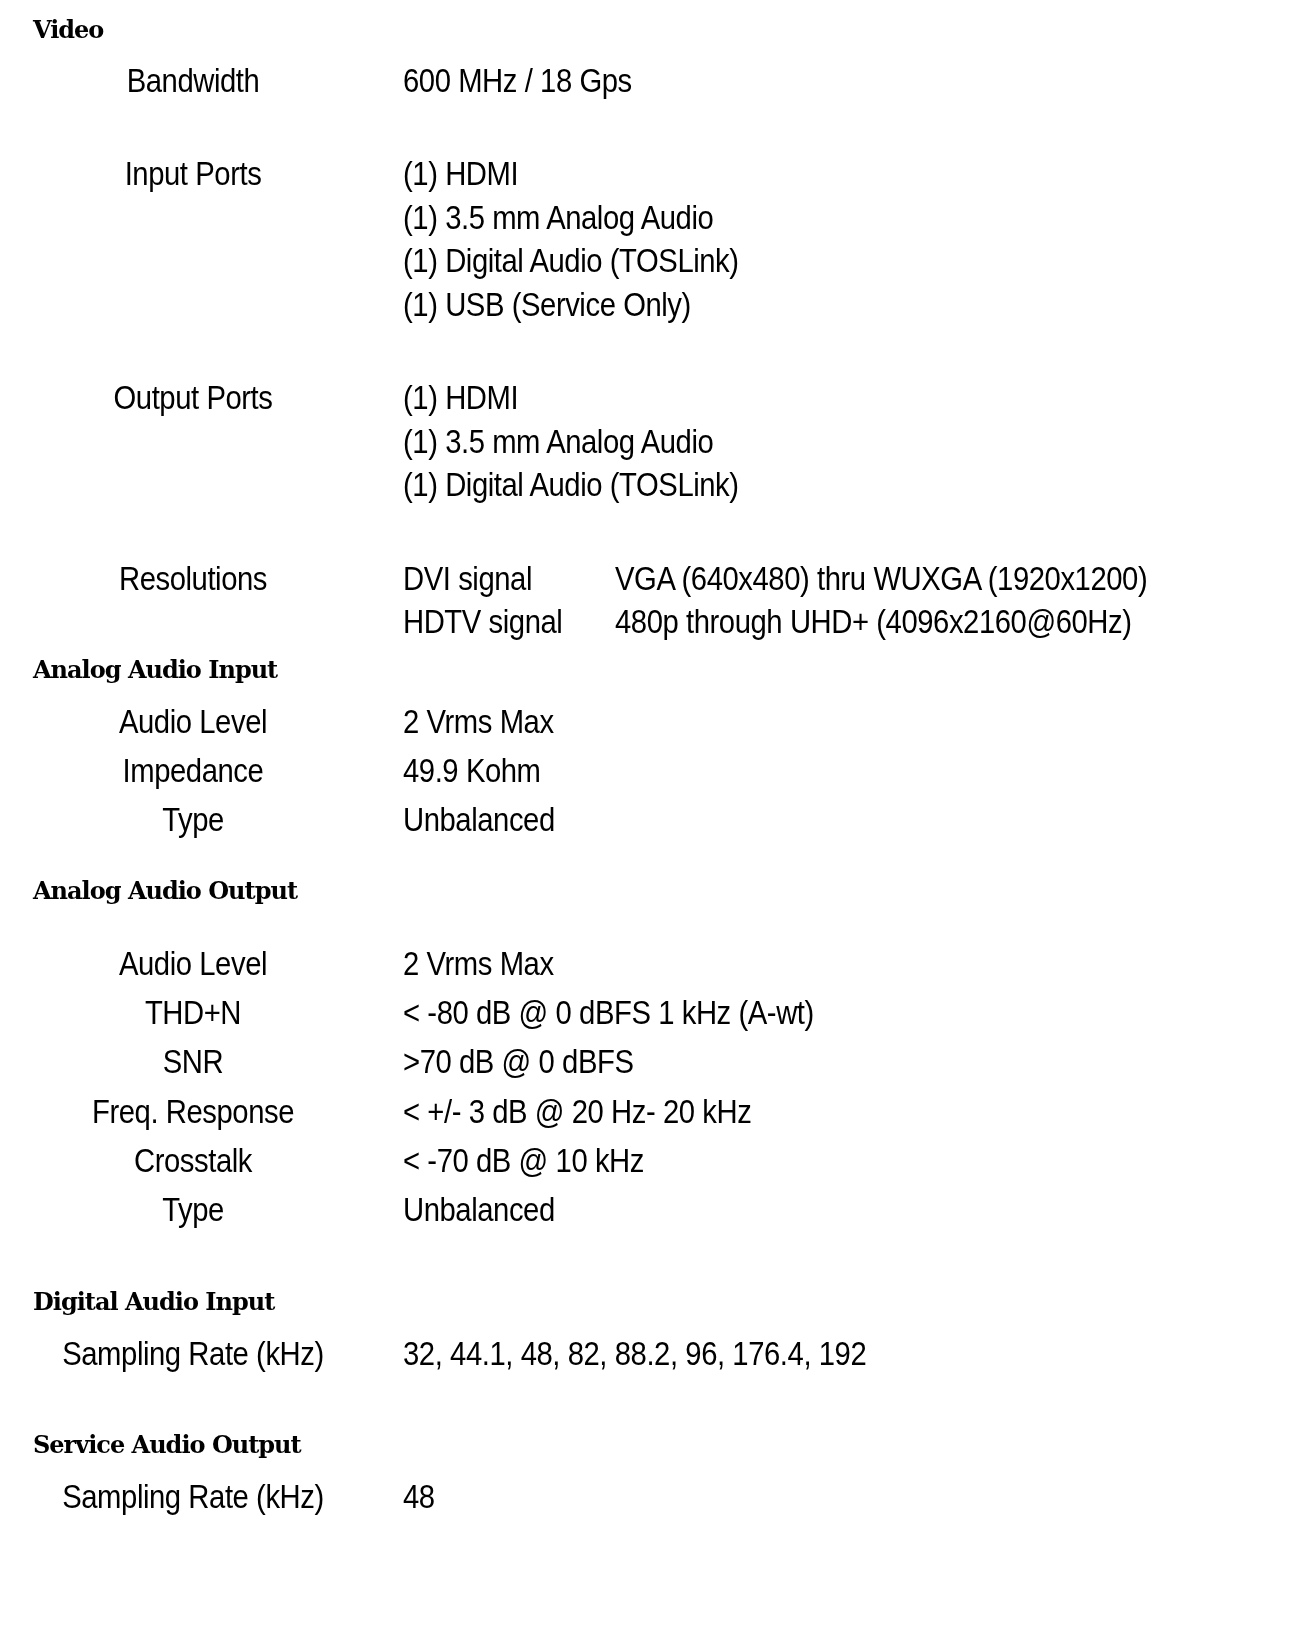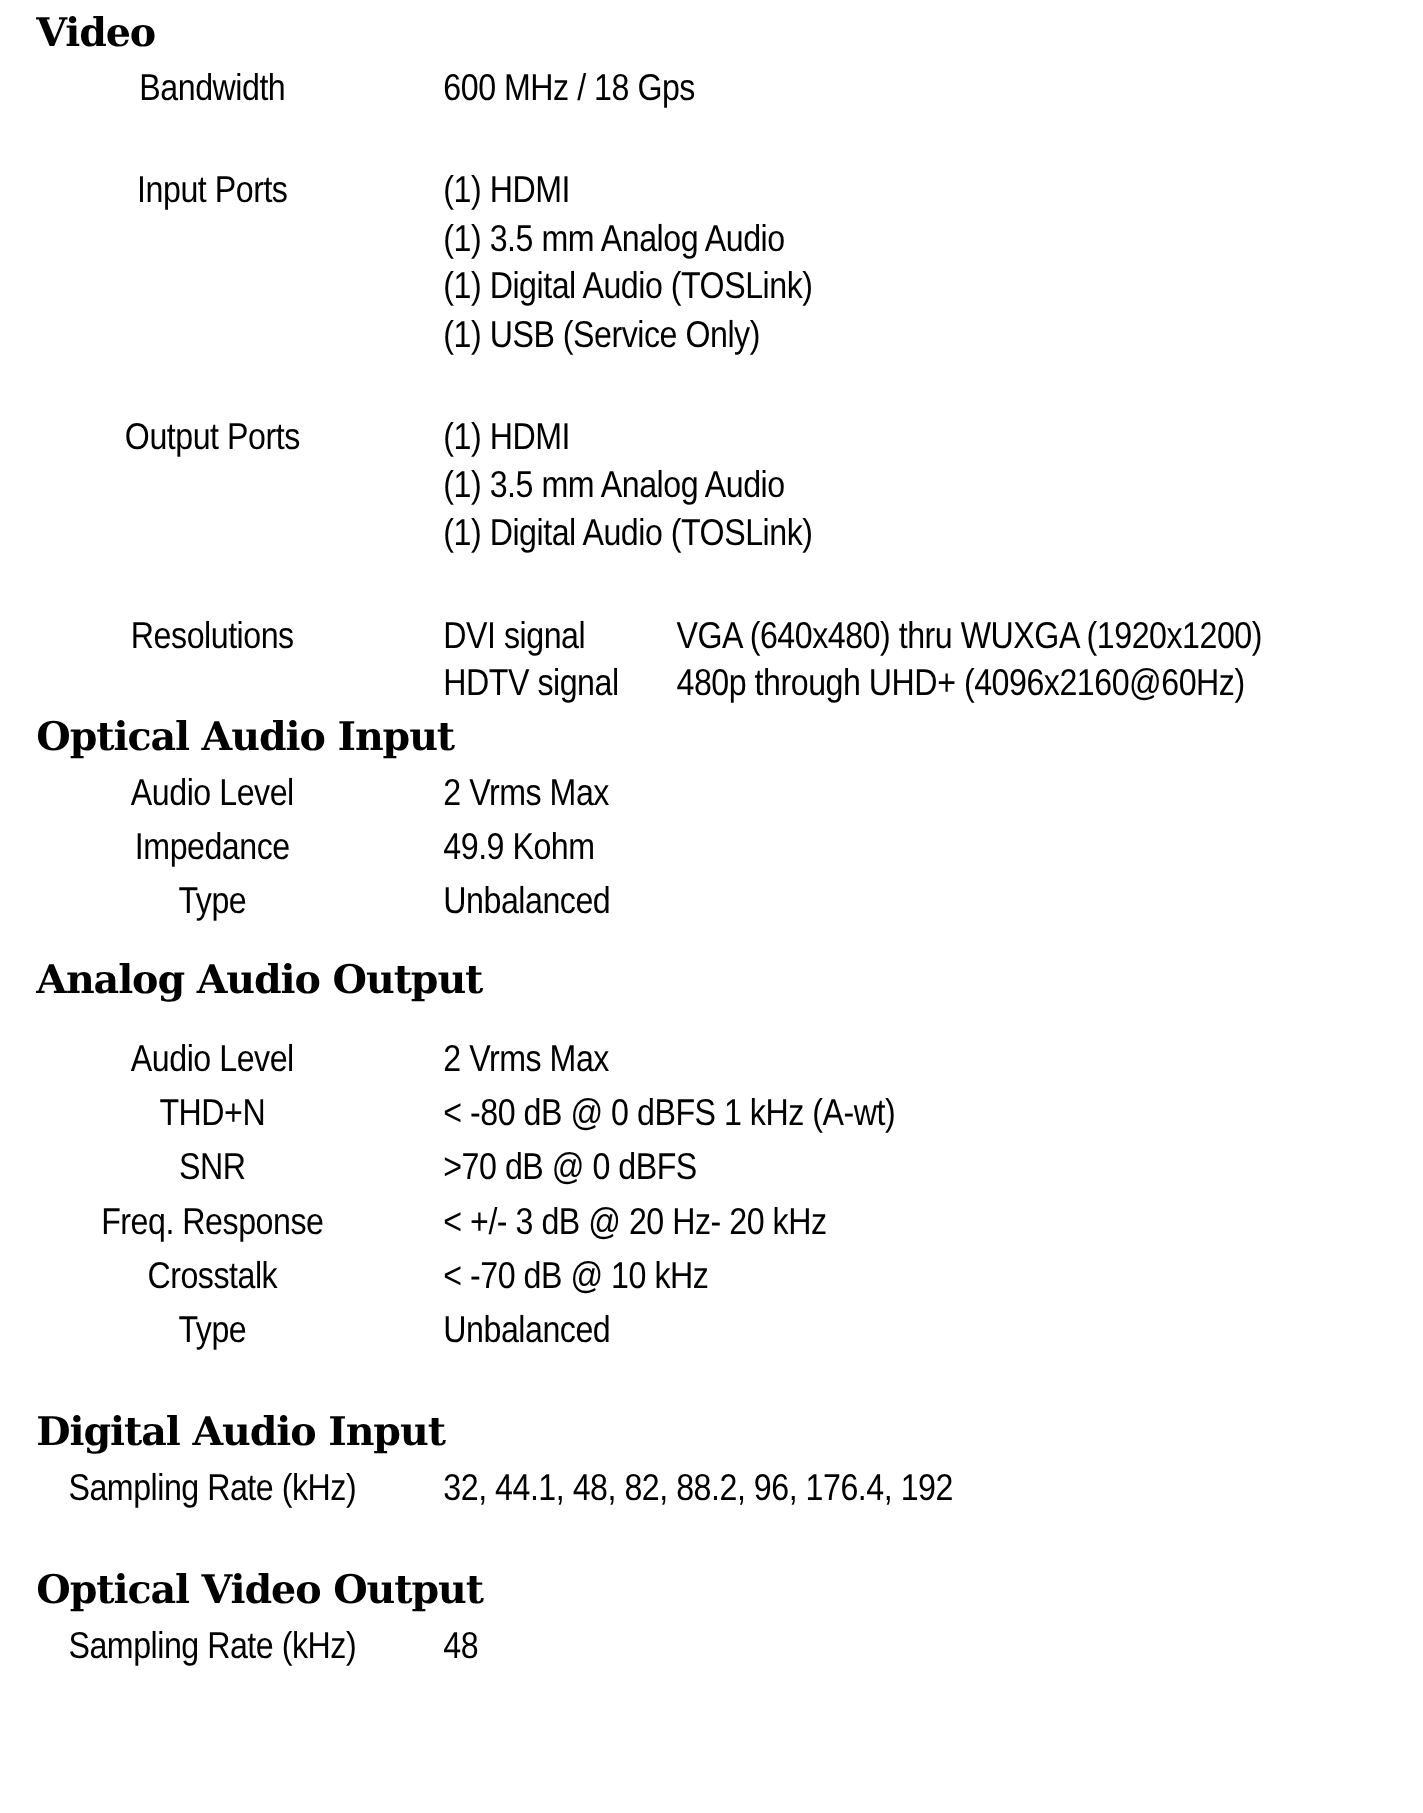--- a/index.html
+++ b/index.html
@@ -1,17 +1,17 @@
 <!DOCTYPE html>
 <html><head>
 <meta charset="utf-8">
 <style>
   html, body { margin: 0; padding: 0; background: #ffffff; }
   body { width: 1294px; height: 1648px; position: relative; overflow: hidden; color: #000; }
-  .h { position: absolute; left: 33px; font-family: "DejaVu Serif", "Liberation Serif", serif; font-weight: bold; font-size: 36px; letter-spacing: -1px; line-height: 40px; }
+  .h { position: absolute; left: 33px; font-family: "DejaVu Serif", "Liberation Serif", serif; font-weight: bold; font-size: 24px; letter-spacing: -1px; line-height: 40px; }
   .lbl { position: absolute; width: 340px; left: 23px; text-align: center; font-family: "Liberation Sans", sans-serif; font-size: 34px; line-height: 44px; transform: scaleX(0.86); transform-origin: center; letter-spacing: -0.5px; }
   .val { position: absolute; left: 403px; font-family: "Liberation Sans", sans-serif; font-size: 34px; line-height: 44px; white-space: nowrap; transform: scaleX(0.86); transform-origin: left; letter-spacing: -0.5px; }
   .val2 { position: absolute; left: 615px; font-family: "Liberation Sans", sans-serif; font-size: 34px; line-height: 44px; white-space: nowrap; transform: scaleX(0.86); transform-origin: left; letter-spacing: -0.5px; }
 </style>
 </head>
 <body>
 
 <div class="h" style="top:10px">Video</div>
 
 <div class="lbl" style="top:58px">Bandwidth</div>
@@ -27,21 +27,21 @@
 <div class="val" style="top:375px">(1) HDMI</div>
 <div class="val" style="top:419px">(1) 3.5 mm Analog Audio</div>
 <div class="val" style="top:462px">(1) Digital Audio (TOSLink)</div>
 
 <div class="lbl" style="top:556px">Resolutions</div>
 <div class="val" style="top:556px">DVI signal</div>
 <div class="val2" style="top:556px">VGA (640x480) thru WUXGA (1920x1200)</div>
 <div class="val" style="top:599px">HDTV signal</div>
 <div class="val2" style="top:599px">480p through UHD+ (4096x2160@60Hz)</div>
 
-<div class="h" style="top:650px">Optical Audio Input</div>
+<div class="h" style="top:650px">Analog Audio Input</div>
 <div class="lbl" style="top:699px">Audio Level</div>
 <div class="val" style="top:699px">2 Vrms Max</div>
 <div class="lbl" style="top:748px">Impedance</div>
 <div class="val" style="top:748px">49.9 Kohm</div>
 <div class="lbl" style="top:797px">Type</div>
 <div class="val" style="top:797px">Unbalanced</div>
 
 <div class="h" style="top:871px">Analog Audio Output</div>
 <div class="lbl" style="top:941px">Audio Level</div>
 <div class="val" style="top:941px">2 Vrms Max</div>
@@ -53,15 +53,15 @@
 <div class="val" style="top:1089px">&lt; +/- 3 dB @ 20 Hz- 20 kHz</div>
 <div class="lbl" style="top:1138px">Crosstalk</div>
 <div class="val" style="top:1138px">&lt; -70 dB @ 10 kHz</div>
 <div class="lbl" style="top:1187px">Type</div>
 <div class="val" style="top:1187px">Unbalanced</div>
 
 <div class="h" style="top:1282px">Digital Audio Input</div>
 <div class="lbl" style="top:1331px">Sampling Rate (kHz)</div>
 <div class="val" style="top:1331px">32, 44.1, 48, 82, 88.2, 96, 176.4, 192</div>
 
-<div class="h" style="top:1425px">Optical Video Output</div>
+<div class="h" style="top:1425px">Service Audio Output</div>
 <div class="lbl" style="top:1474px">Sampling Rate (kHz)</div>
 <div class="val" style="top:1474px">48</div>
 
 </body></html>

